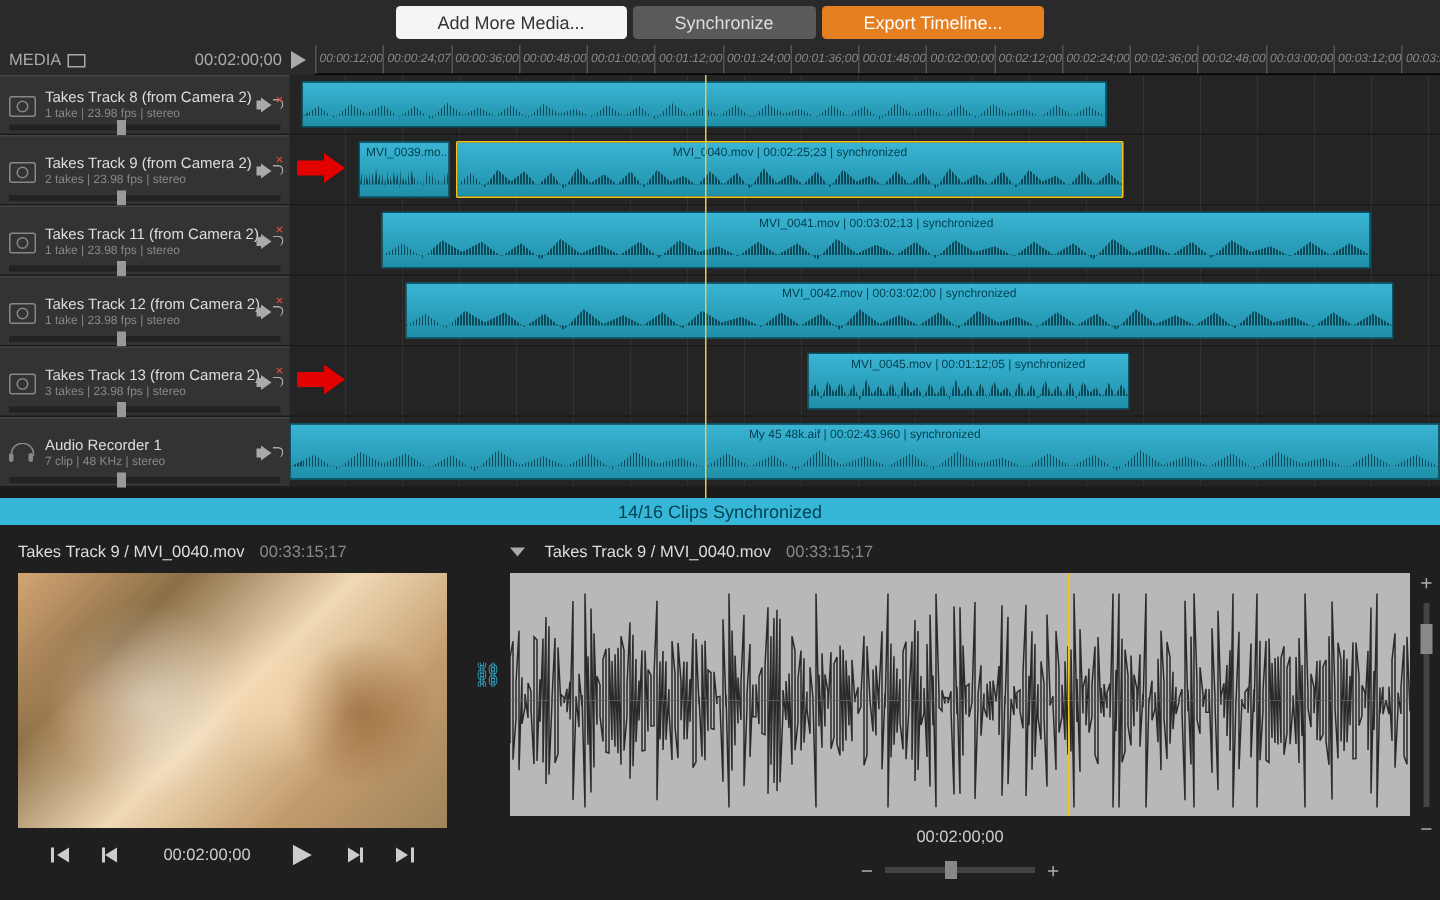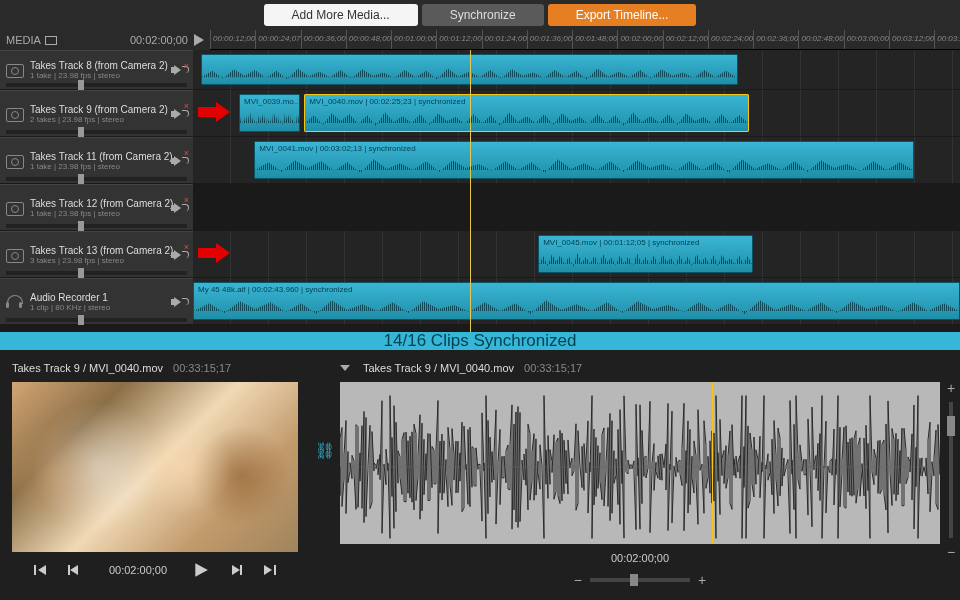--- a/index.html
+++ b/index.html
@@ -201,20 +201,21 @@
     }
     .arrow svg polygon { fill: #e30000; }
     .clip {
       position: absolute;
       top: 4px;
       bottom: 4px;
       background: linear-gradient(#3ab5d4, #1f8fa8);
       border: 1px solid #0a5468;
       border-radius: 1px;
       overflow: hidden;
+      text-align: center;
     }
     .clip.selected {
       border: 1px solid #f5c518;
     }
     .clip-label {
       font-size: 8px;
       color: #034252;
       padding: 2px 4px;
       white-space: nowrap;
       overflow: hidden;
@@ -244,21 +245,21 @@
       position: absolute;
       top: 332px;
       left: 0;
       right: 0;
       height: 18px;
       background: #36b7d8;
       color: #034252;
       display: flex;
       align-items: center;
       justify-content: center;
-      font-size: 17px;
+      font-size: 12px;
       font-weight: 500;
     }
     
     .bottom-area {
       position: absolute;
       top: 350px;
       left: 0;
       right: 0;
       bottom: 0;
       background: #1f1f1f;
@@ -548,20 +549,25 @@
       <div class="track-header">
         <div class="track-icon camera-icon"></div>
         <div class="track-info">
           <div class="track-name">Takes Track 12 (from Camera 2)</div>
           <div class="track-meta">1 take  |  23.98 fps  |  stereo</div>
         </div>
         <div class="speaker-icon"></div>
         <span class="mute-x">×</span>
         <div class="volume-fader"></div>
       </div>
+      <div class="track-body">
+        <div class="clip" style="left: 10%; width: 86%;">
+          <div class="clip-label">MVI_0042.mov | 00:03:02;00 | synchronized</div>
+        </div>
+      </div>
     </div>
     <div class="track-row">
       <div class="track-header">
         <div class="track-icon camera-icon"></div>
         <div class="track-info">
           <div class="track-name">Takes Track 13 (from Camera 2)</div>
           <div class="track-meta">3 takes  |  23.98 fps  |  stereo</div>
         </div>
         <div class="speaker-icon"></div>
         <span class="mute-x">×</span>
@@ -577,21 +583,21 @@
         <div class="clip" style="left: 45%; width: 28%;">
           <div class="clip-label">MVI_0045.mov | 00:01:12;05 | synchronized</div>
         </div>
       </div>
     </div>
     <div class="track-row">
       <div class="track-header">
         <div class="track-icon headphone-icon"></div>
         <div class="track-info">
           <div class="track-name">Audio Recorder 1</div>
-          <div class="track-meta">1 clip  |  80 KHz  |  stereo</div>
+          <div class="track-meta">7 clip  |  48 KHz  |  stereo</div>
         </div>
         <div class="speaker-icon"></div>
         <div class="volume-fader"></div>
       </div>
       <div class="track-body">
         <div class="clip" style="left: 0%; width: 100%;">
           <div class="clip-label">My 45 48k.aif | 00:02:43.960 | synchronized</div>
         </div>
       </div>
     </div>

